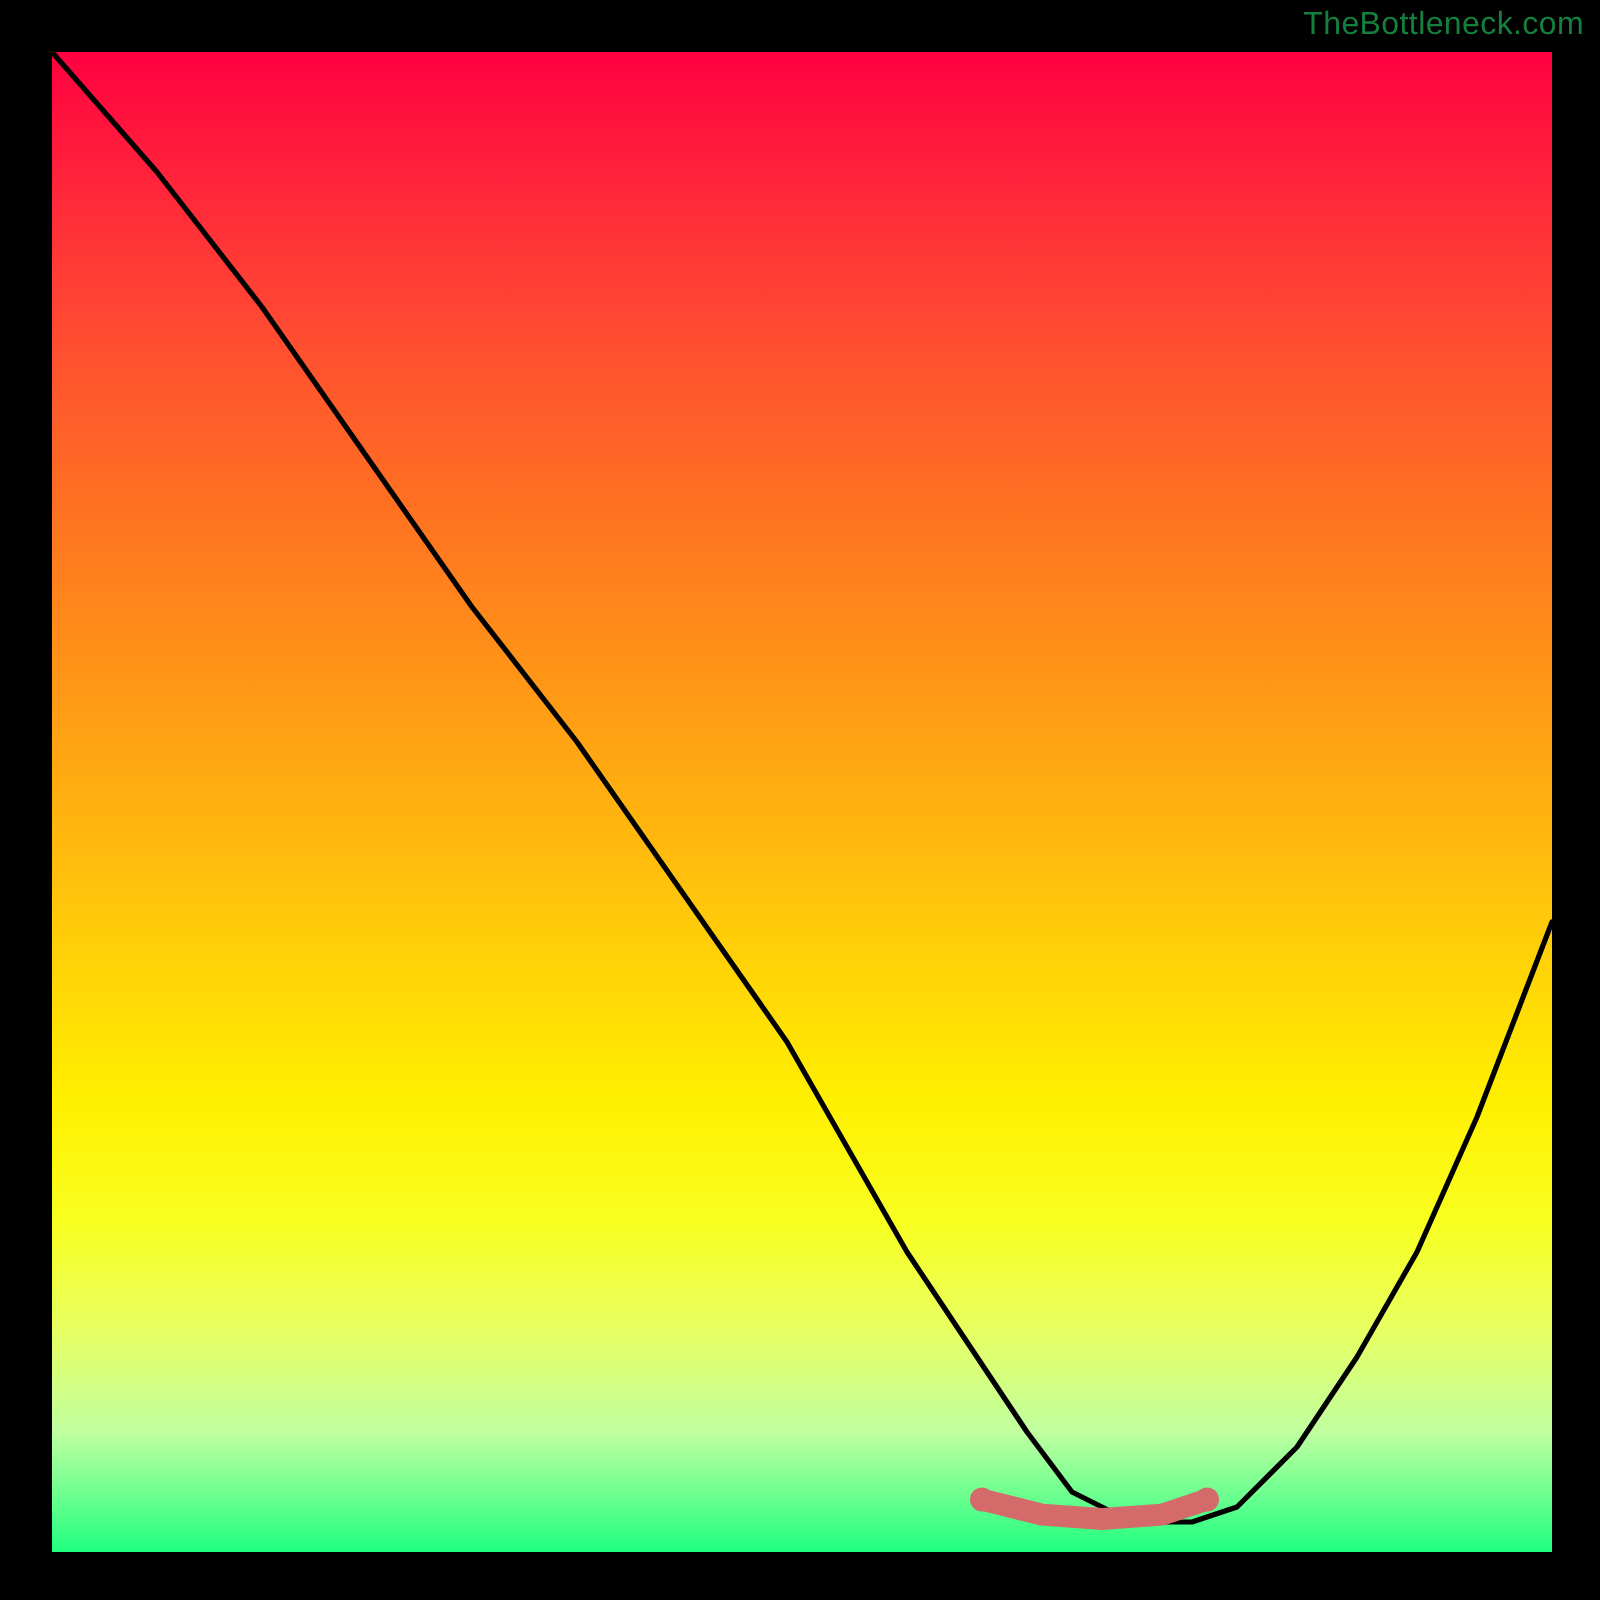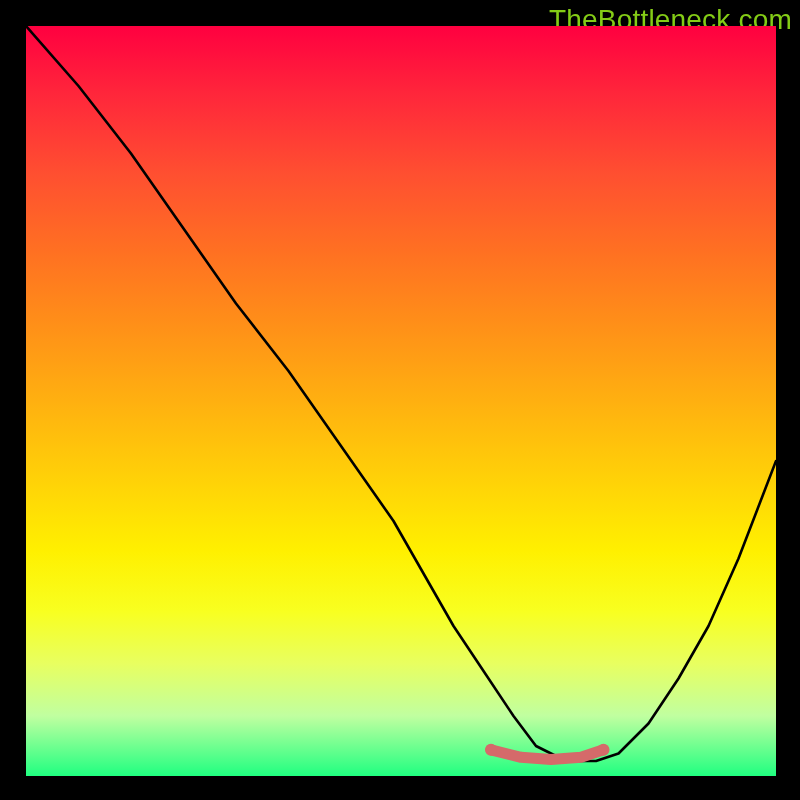--- a/index.html
+++ b/index.html
@@ -37,23 +37,23 @@
     top: 0;
     width: 100%;
     height: 100%;
     pointer-events: none;
   }
   .watermark {
     position: absolute;
     top: 4px;
     right: 8px;
     font-family: Arial, Helvetica, sans-serif;
-    font-size: 28px;
+    font-size: 16px;
     font-weight: 500;
-    color: #84cc16;
+    color: #15803d;
     letter-spacing: 0.2px;
   }
 </style>
 </head>
 <body>
 
 <div class="container">
   <div class="watermark">TheBottleneck.com</div>
   <div class="plot-area">
     <svg class="svg-layer" viewBox="0 0 750 750" preserveAspectRatio="none">

